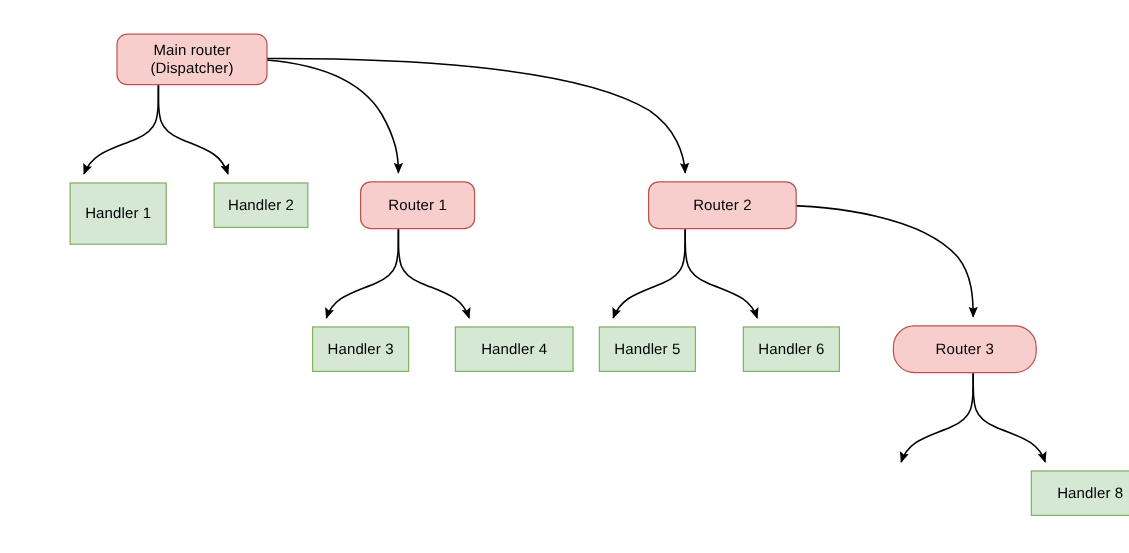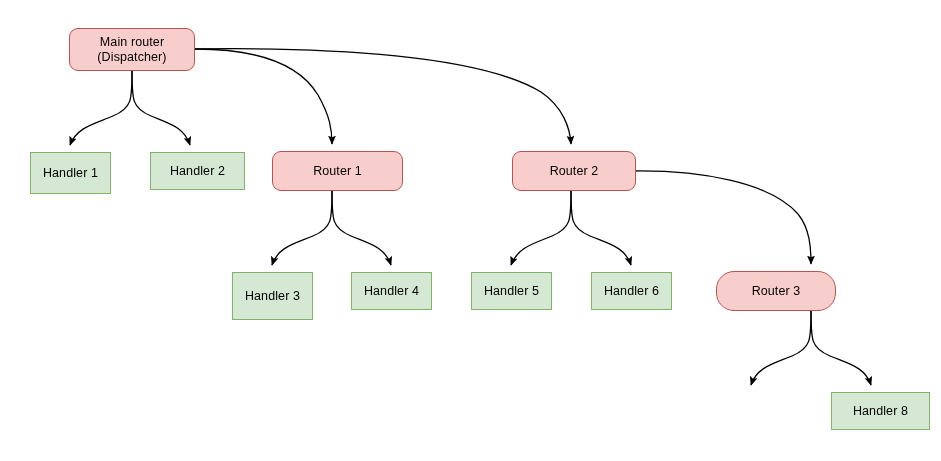--- a/index.html
+++ b/index.html
@@ -31,20 +31,21 @@
     box-sizing: border-box;
     display: flex;
     align-items: center;
     justify-content: center;
     text-align: center;
     font-size: 12.5px;
     line-height: 1.18;
     color: #000000;
     letter-spacing: 0.1px;
     white-space: pre-line;
+    margin-left: 28px;
   }
   .node-router {
     background: #f8cecc;
     border: 1px solid #b85450;
     border-radius: 9px;
   }
   .node-handler {
     background: #d5e8d4;
     border: 1px solid #82b366;
     border-radius: 0;
@@ -87,41 +88,41 @@
     <path d="M811,311 C811,340 811,348 792,356 C773,364 757,367 751,385" fill="none" stroke="#000000" stroke-width="1.3" marker-end="url(#arrowhead)"></path>
 
     <path d="M811,311 C811,340 811,348 830,356 C849,364 865,367 871,385" fill="none" stroke="#000000" stroke-width="1.3" marker-end="url(#arrowhead)"></path>
   </svg>
 
   <div class="node node-router" style="left:69px; top:28px; width:126px; height:43px;">
     <span class="node-label">Main router
 (Dispatcher)</span>
   </div>
 
-  <div class="node node-handler" style="left:30px; top:152px; width:81px; height:42px;">
+  <div class="node node-handler" style="left:30px; top:152px; width:81px; height:52px;">
     <span class="node-label">Handler 1</span>
   </div>
 
-  <div class="node node-handler" style="left:150px; top:152px; width:95px; height:38px;">
+  <div class="node node-handler" style="left:150px; top:152px; width:79px; height:38px;">
     <span class="node-label">Handler 2</span>
   </div>
 
-  <div class="node node-router" style="left:272px; top:151px; width:131px; height:40px;">
+  <div class="node node-router" style="left:272px; top:151px; width:96px; height:40px;">
     <span class="node-label">Router 1</span>
   </div>
 
   <div class="node node-router" style="left:512px; top:151px; width:124px; height:40px;">
     <span class="node-label">Router 2</span>
   </div>
 
-  <div class="node node-handler" style="left:232px; top:272px; width:81px; height:48px;">
+  <div class="node node-handler" style="left:232px; top:272px; width:81px; height:38px;">
     <span class="node-label">Handler 3</span>
   </div>
 
-  <div class="node node-handler" style="left:351px; top:272px; width:81px; height:38px;">
+  <div class="node node-handler" style="left:351px; top:272px; width:99px; height:38px;">
     <span class="node-label">Handler 4</span>
   </div>
 
   <div class="node node-handler" style="left:471px; top:272px; width:81px; height:38px;">
     <span class="node-label">Handler 5</span>
   </div>
 
   <div class="node node-handler" style="left:591px; top:272px; width:81px; height:38px;">
     <span class="node-label">Handler 6</span>
   </div>

